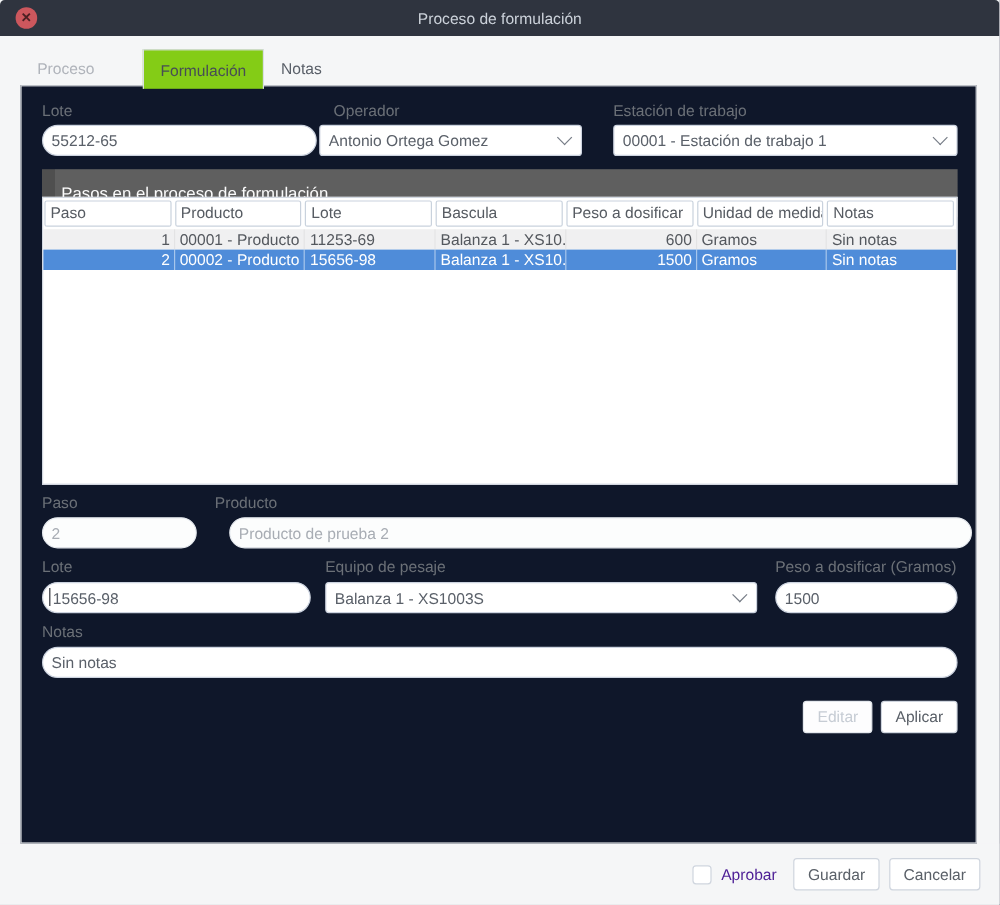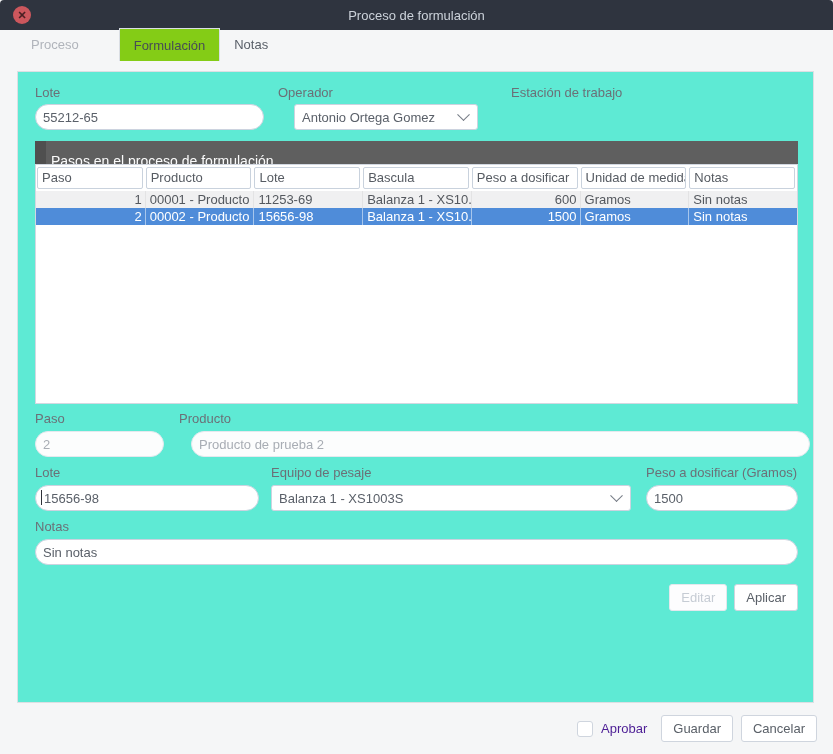--- a/index.html
+++ b/index.html
@@ -4,26 +4,26 @@
 <style>
   html,body{margin:0;padding:0;}
   body{font-family:"Liberation Sans", sans-serif; background:#e9eaec;}
   .dialog{position:relative;width:833px;height:754px;background:#f5f6f7;overflow:hidden;box-shadow:0 0 0 1px #c9ccd2;}
   
   .titlebar{position:absolute;top:0;left:0;right:0;height:30px;background:#2f343f;display:flex;align-items:center;border-radius:4px 4px 0 0;}
   .close-btn{position:absolute;left:13px;top:6px;width:18px;height:18px;border-radius:50%;background:#cc575d;display:flex;align-items:center;justify-content:center;cursor:default;}
   .close-btn span{color:#4a2023;font-size:11px;font-weight:bold;line-height:1;}
   .title{width:100%;text-align:center;color:#ccd2da;font-size:13px;}
   
-  .tabs{position:absolute;top:28px;left:17px;height:32px;display:flex;align-items:stretch;z-index:2;}
+  .tabs{position:absolute;top:41px;left:17px;height:32px;display:flex;align-items:stretch;z-index:2;}
   .tab{padding:0 14px;display:flex;align-items:center;font-size:13px;color:#595f68;}
   .tab.inactive{color:#b0b4bb;}
   .tab.active{background:#84cc16;border:1px solid #dadee4;border-bottom:none;margin-bottom:-1px;color:#474d55;margin-left:26px;}
   
-  .panel{position:absolute;top:71px;left:17px;width:795px;height:630px;background:#5eead4;border:1px solid #dcdfe3;z-index:1;}
+  .panel{position:absolute;top:71px;left:17px;width:795px;height:630px;background:#0f172a;border:1px solid #dcdfe3;z-index:1;}
   .field-label{position:absolute;font-size:13px;color:#6b7077;}
   .entry{position:absolute;height:26px;box-sizing:border-box;background:#fff;border:1px solid #ccd3df;border-radius:13px;font-family:"Liberation Sans",sans-serif;font-size:13px;color:#5a6069;padding:0 7px;outline:none;}
   .entry.disabled{background:#fcfdfd;border-color:#e5e9ee;color:#a8adb4;}
   .combo{position:absolute;height:26px;box-sizing:border-box;background:#fff;border:1px solid #ccd3df;border-radius:3px;font-size:13px;color:#5a6069;display:flex;align-items:center;padding:0 7px;justify-content:space-between;cursor:default;}
   .chevron{width:8px;height:8px;border-right:1.5px solid #767c86;border-bottom:1.5px solid #767c86;transform:rotate(45deg) translate(-2px,-2px);margin-right:2px;}
   .caret{position:absolute;left:6px;top:5px;width:1px;height:15px;background:#2e3138;}
   
   .band{position:absolute;left:17px;top:69px;width:763px;height:40px;background:linear-gradient(to right,#4f4f4f 0,#4f4f4f 11px,#5f5f5f 11px);color:#fbfbfb;font-size:14px;display:flex;align-items:center;padding-left:16px;box-sizing:border-box;}
   
   .table{position:absolute;left:17px;top:92px;width:763px;height:240px;background:#fff;border:1px solid #d2d8e1;box-sizing:border-box;overflow:hidden;}
@@ -64,26 +64,30 @@
     <div class="tab active">Formulación</div>
     <div class="tab">Notas</div>
   </div>
 
   <div class="panel">
 
     <div class="field-label" style="left:17px;top:13px;">Lote</div>
     <input class="entry" style="left: 17px; top: 32px; width: 229px;" value="55212-65">
 
     <div class="field-label" style="left:260px;top:13px;">Operador</div>
-    <div class="combo" style="left:276px;top:32px;width:184px;">
+    <div class="combo" style="left:248px;top:32px;width:219px;">
       <span>Antonio Ortega Gomez</span>
       <span class="chevron"></span>
     </div>
 
     <div class="field-label" style="left:493px;top:13px;">Estación de trabajo</div>
+    <div class="combo" style="left:493px;top:32px;width:287px;">
+      <span>00001 - Estación de trabajo 1</span>
+      <span class="chevron"></span>
+    </div>
 
     <div class="band">Pasos en el proceso de formulación</div>
 
     <div class="table">
       <div class="thead">
         <div class="th">Paso</div>
         <div class="th">Producto</div>
         <div class="th">Lote</div>
         <div class="th">Bascula</div>
         <div class="th">Peso a dosificar</div>

